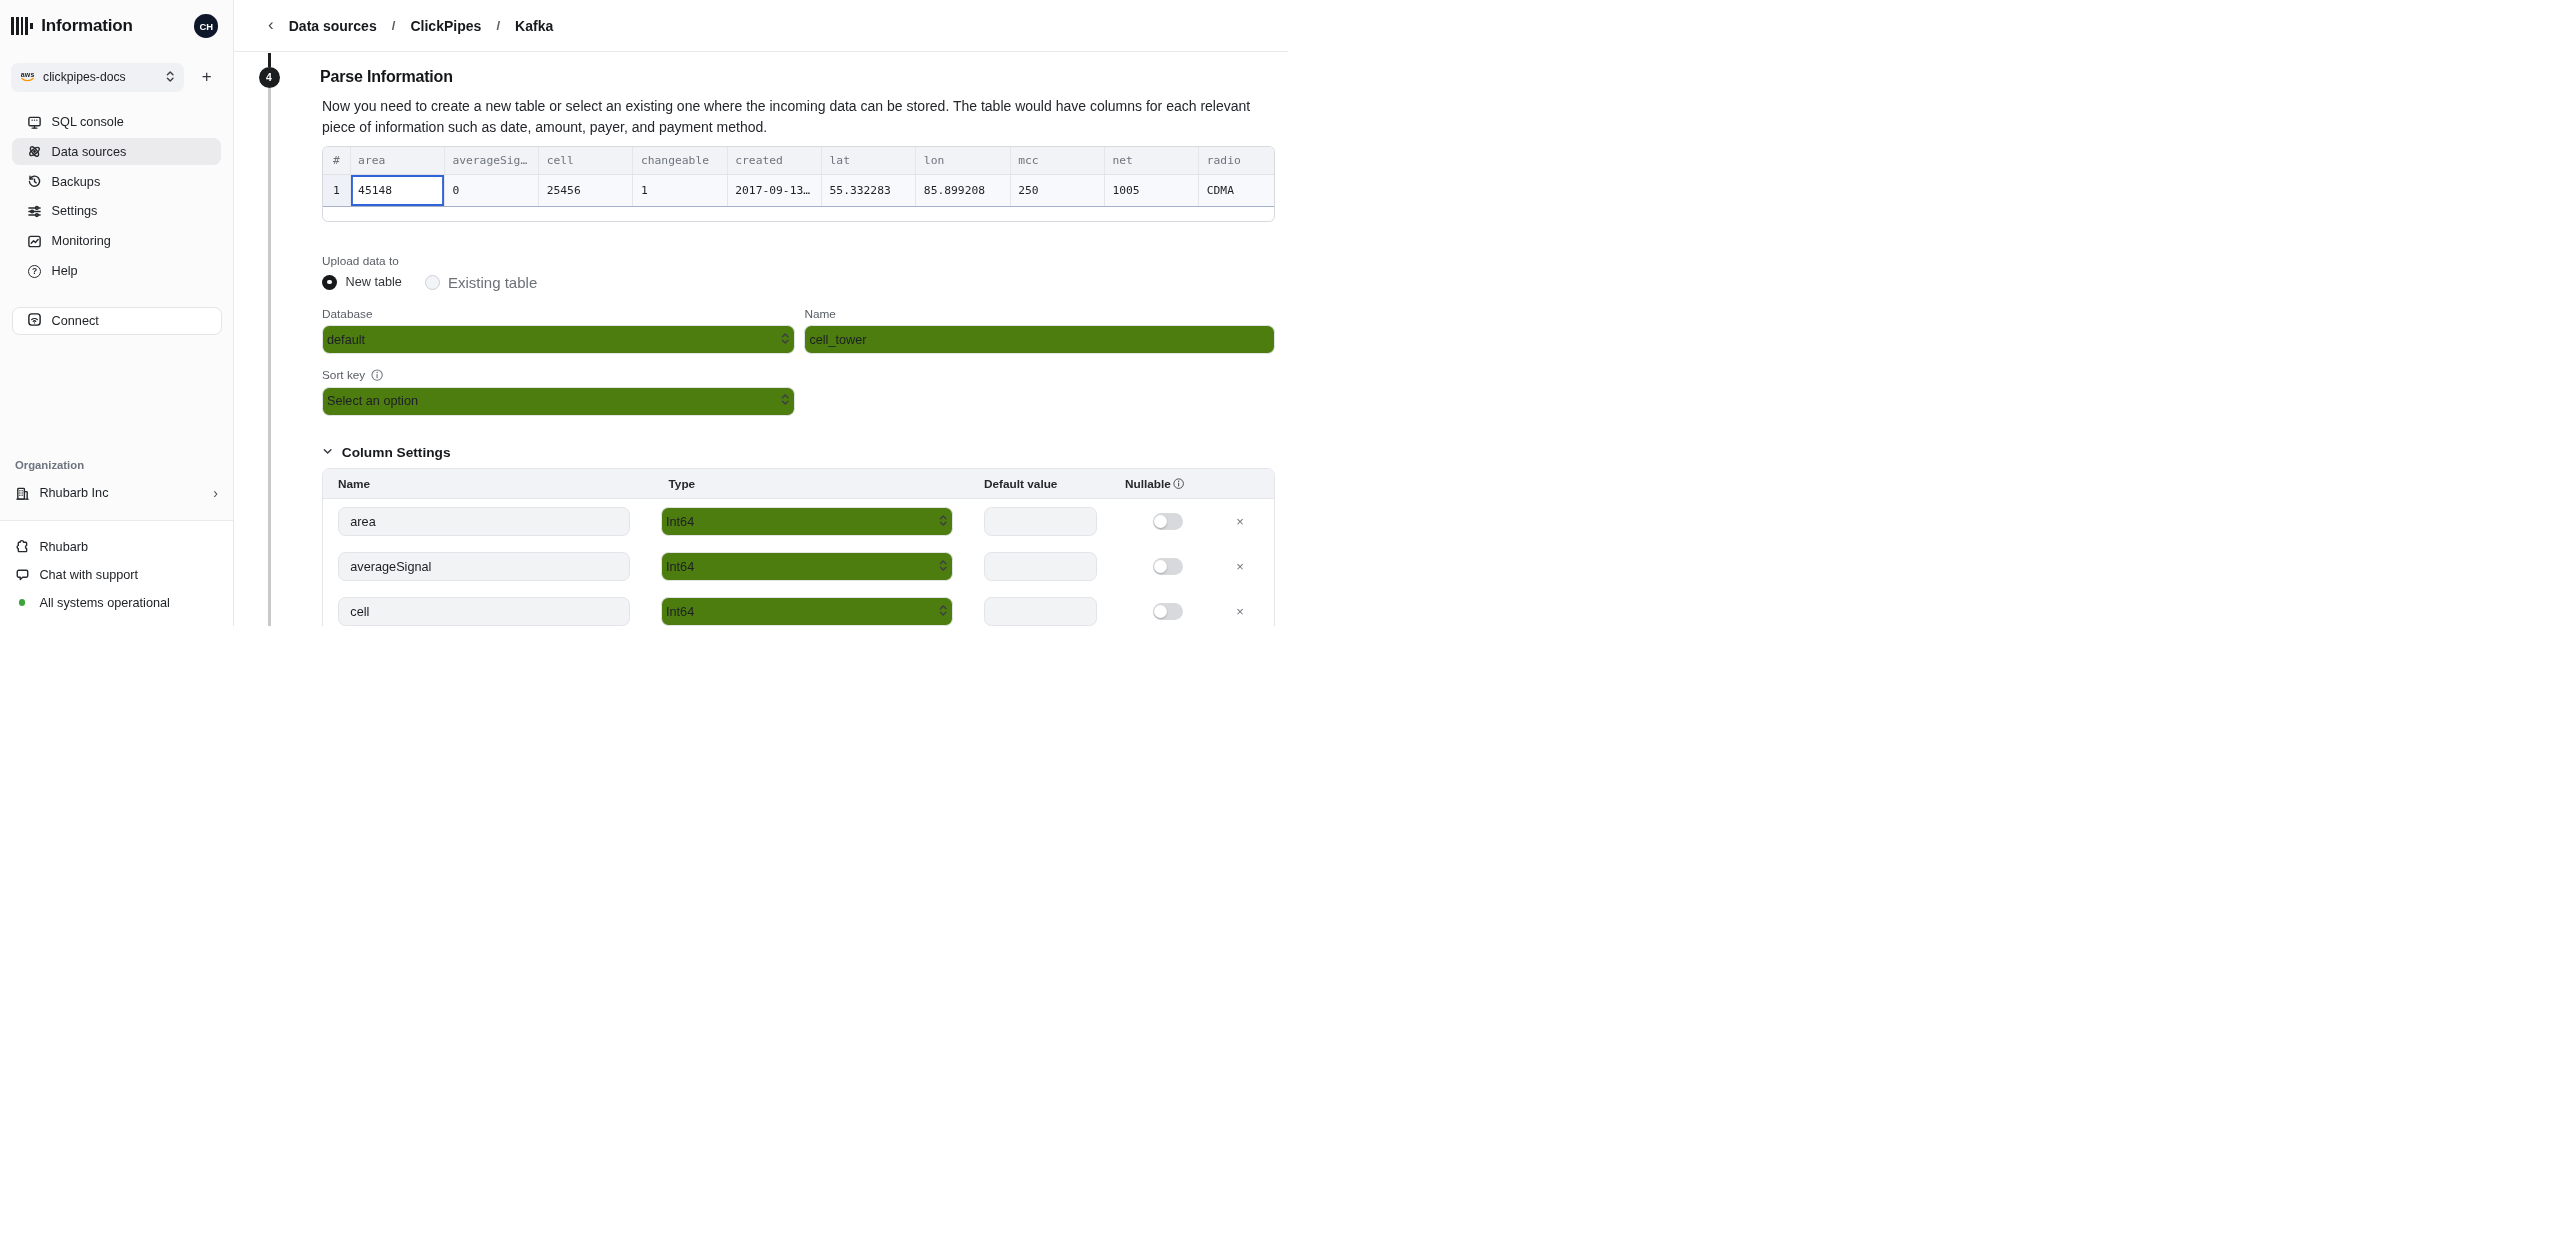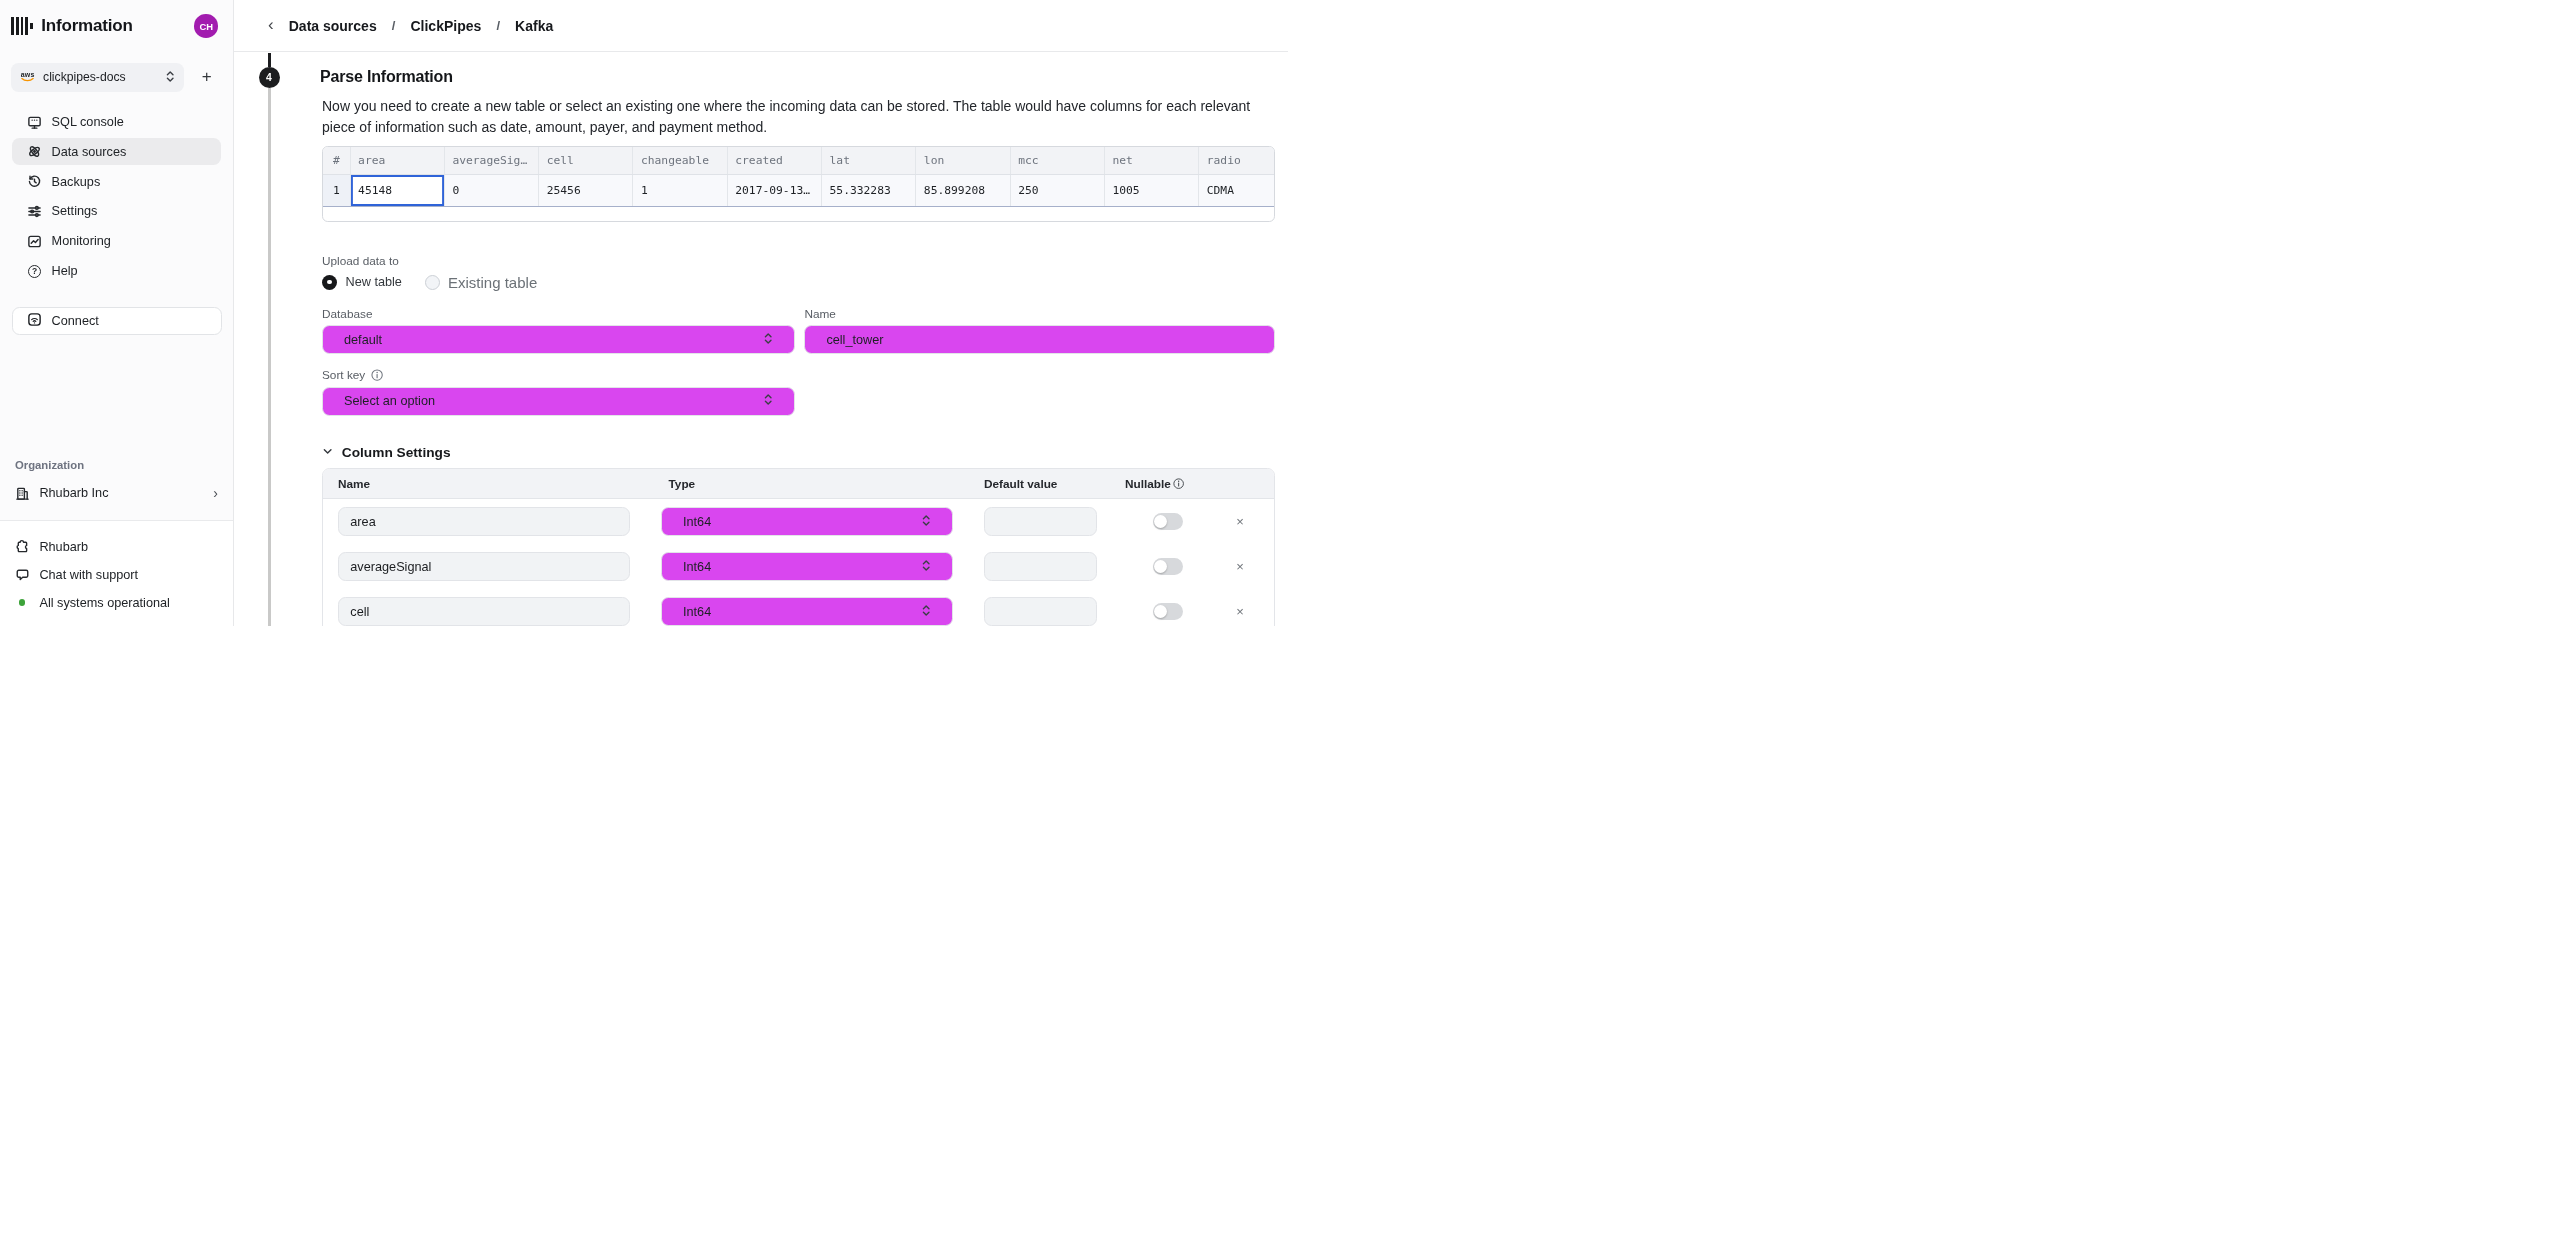--- a/index.html
+++ b/index.html
@@ -8,21 +8,21 @@
   .page { position:relative; width:1288px; height:626px; overflow:hidden; background:#fff; display:flex; }
 
   
   .sidebar { width:234px; min-width:234px; height:626px; background:#fbfbfc; border-right:0.9px solid #e7e8ea; display:flex; flex-direction:column; }
   .sb-top { padding:13px 15px 0 11.3px; }
   .logo-row { display:flex; align-items:center; height:26px; }
   .logo-bars { display:flex; align-items:center; gap:1.9px; height:19px; margin-right:8.5px; }
   .logo-bars i { display:block; width:2.8px; height:18px; background:#18191b; }
   .logo-bars i.short { height:6.6px; }
   .logo-text { font-size:17px; font-weight:700; color:#14161a; letter-spacing:-0.2px; }
-  .avatar { margin-left:auto; width:23.6px; height:23.6px; border-radius:50%; background:#a21caf; color:#fff; font-size:9.4px; font-weight:700; display:flex; align-items:center; justify-content:center; cursor:pointer; }
+  .avatar { margin-left:auto; width:23.6px; height:23.6px; border-radius:50%; background:#0f172a; color:#fff; font-size:9.4px; font-weight:700; display:flex; align-items:center; justify-content:center; cursor:pointer; }
   .selector-row { margin-top:23.6px; display:flex; align-items:center; }
   .service-selector { width:173px; height:29px; background:#f0f1f4; border-radius:7.5px; display:flex; align-items:center; padding:0 9.4px; cursor:pointer; }
   .aws-badge { display:flex; flex-direction:column; align-items:center; margin-right:8.5px; }
   .aws-badge b { font-size:7px; font-weight:700; color:#232629; line-height:6.6px; letter-spacing:0.2px; }
   .service-name { font-size:12.2px; color:#1c1e22; }
   .updown { margin-left:auto; }
   .plus-btn { margin-left:auto; width:22.6px; height:22.6px; display:flex; align-items:center; justify-content:center; font-size:17px; font-weight:400; color:#34373c; cursor:pointer; }
   .nav { margin-top:17px; padding:0 12.2px; }
   .nav-item { height:27px; margin-bottom:2.8px; border-radius:7.5px; display:flex; align-items:center; gap:9.4px; padding:0 15px; font-size:12.7px; color:#212428; cursor:pointer; }
   .nav-item.active { background:#ebebed; }
@@ -71,21 +71,21 @@
   .radio { width:15px; height:15px; border-radius:50%; position:relative; }
   .radio.on { background:#17181a; }
   .radio.on::after { content:""; position:absolute; left:5.2px; top:5.2px; width:4.7px; height:4.7px; border-radius:50%; background:#fff; }
   .radio.off { background:#f2f4f7; border:0.9px solid #ccd0d6; }
   .radio-lbl-on { font-size:12.7px; color:#33373c; }
   .radio-lbl-off { font-size:15px; color:#6b7177; }
 
   .field-row { margin-top:16px; display:flex; }
   .field-col1 { width:473px; margin-right:9.4px; }
   .field-col2 { flex:1; }
-  .select-box, .text-input { margin-top:4.7px; height:29px; background:#d946ef; border:0.9px solid #e2e4e8; border-radius:7.5px; display:flex; align-items:center; padding:0 21px; font-size:12.7px; color:#1d2024; cursor:pointer; width:100%; }
+  .select-box, .text-input { margin-top:4.7px; height:29px; background:#4d7c0f; border:0.9px solid #e2e4e8; border-radius:7.5px; display:flex; align-items:center; padding:0 4px; font-size:12.7px; color:#1d2024; cursor:pointer; width:100%; }
   .select-box .updown { margin-left:auto; }
   input.text-input { font-family:"Liberation Sans", sans-serif; outline:none; cursor:text; display:block; }
   .sortkey-label-row { margin-top:14px; display:flex; align-items:center; gap:5.7px; }
   .sortkey-select { width:473px; }
 
   
   .cs-heading { margin-top:29px; display:flex; align-items:center; gap:8.5px; font-size:13.7px; font-weight:700; color:#17191c; cursor:pointer; }
   .cs-table { margin-top:8.5px; width:953px; border:0.9px solid #e3e5e9; border-radius:7.5px; background:#fff; overflow:hidden; }
   .cs-head { height:30px; background:#f2f3f6; border-bottom:0.9px solid #e3e5e9; display:flex; align-items:center; padding:0 15px; font-size:11.8px; font-weight:600; color:#26282d; }
   .c-name { width:292px; } .c-gap1 { width:31px; } .c-type { width:292px; } .c-gap2 { width:31px; }

